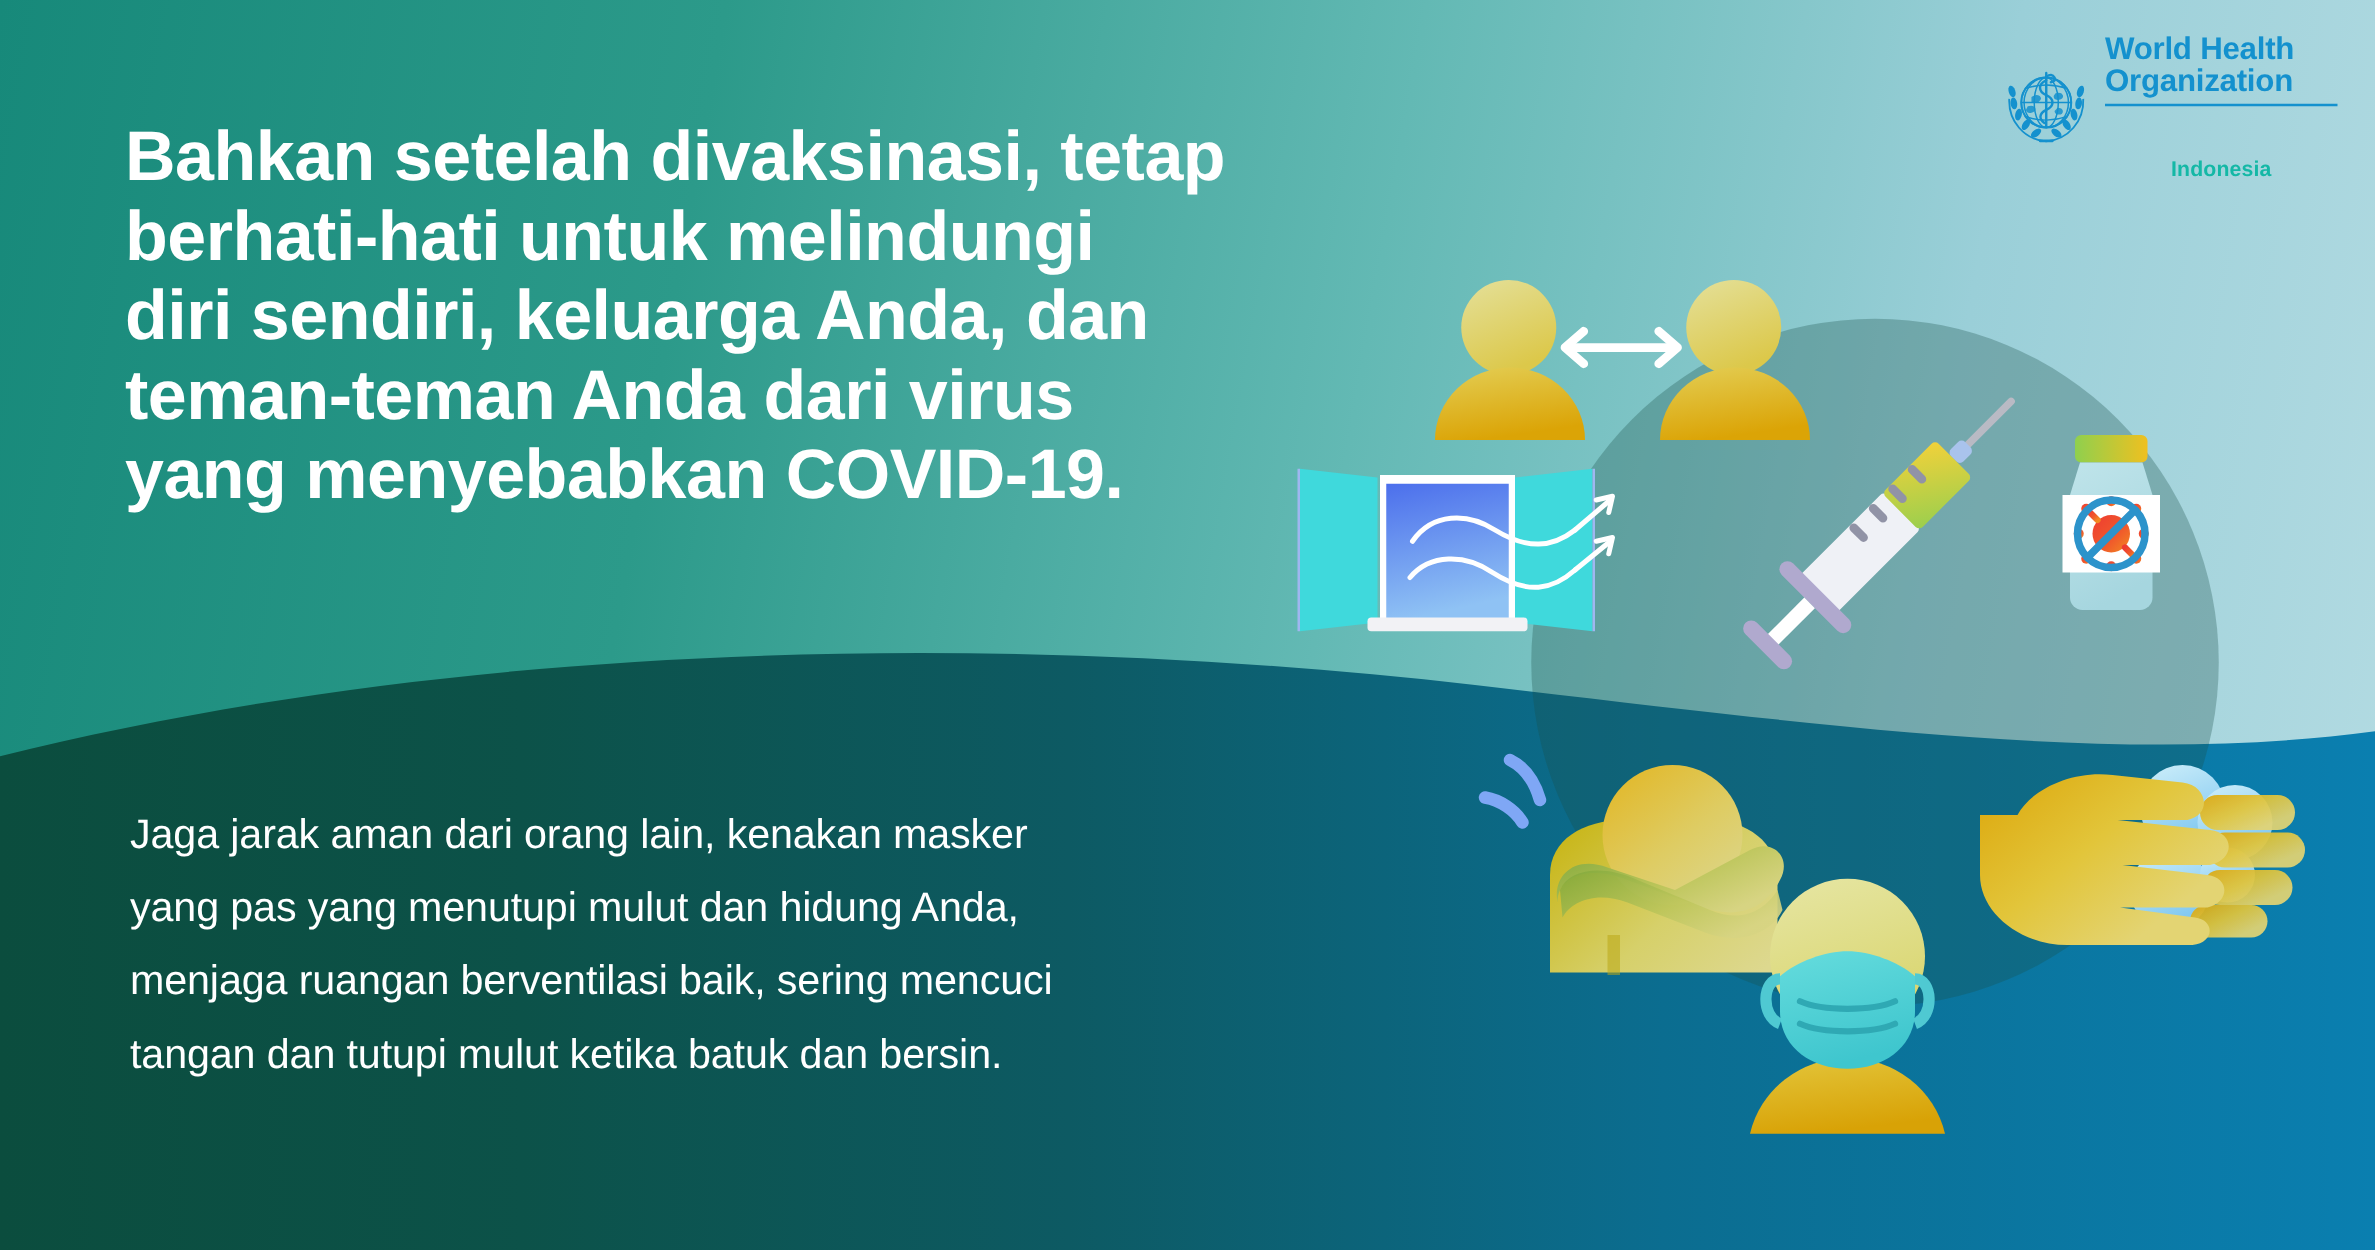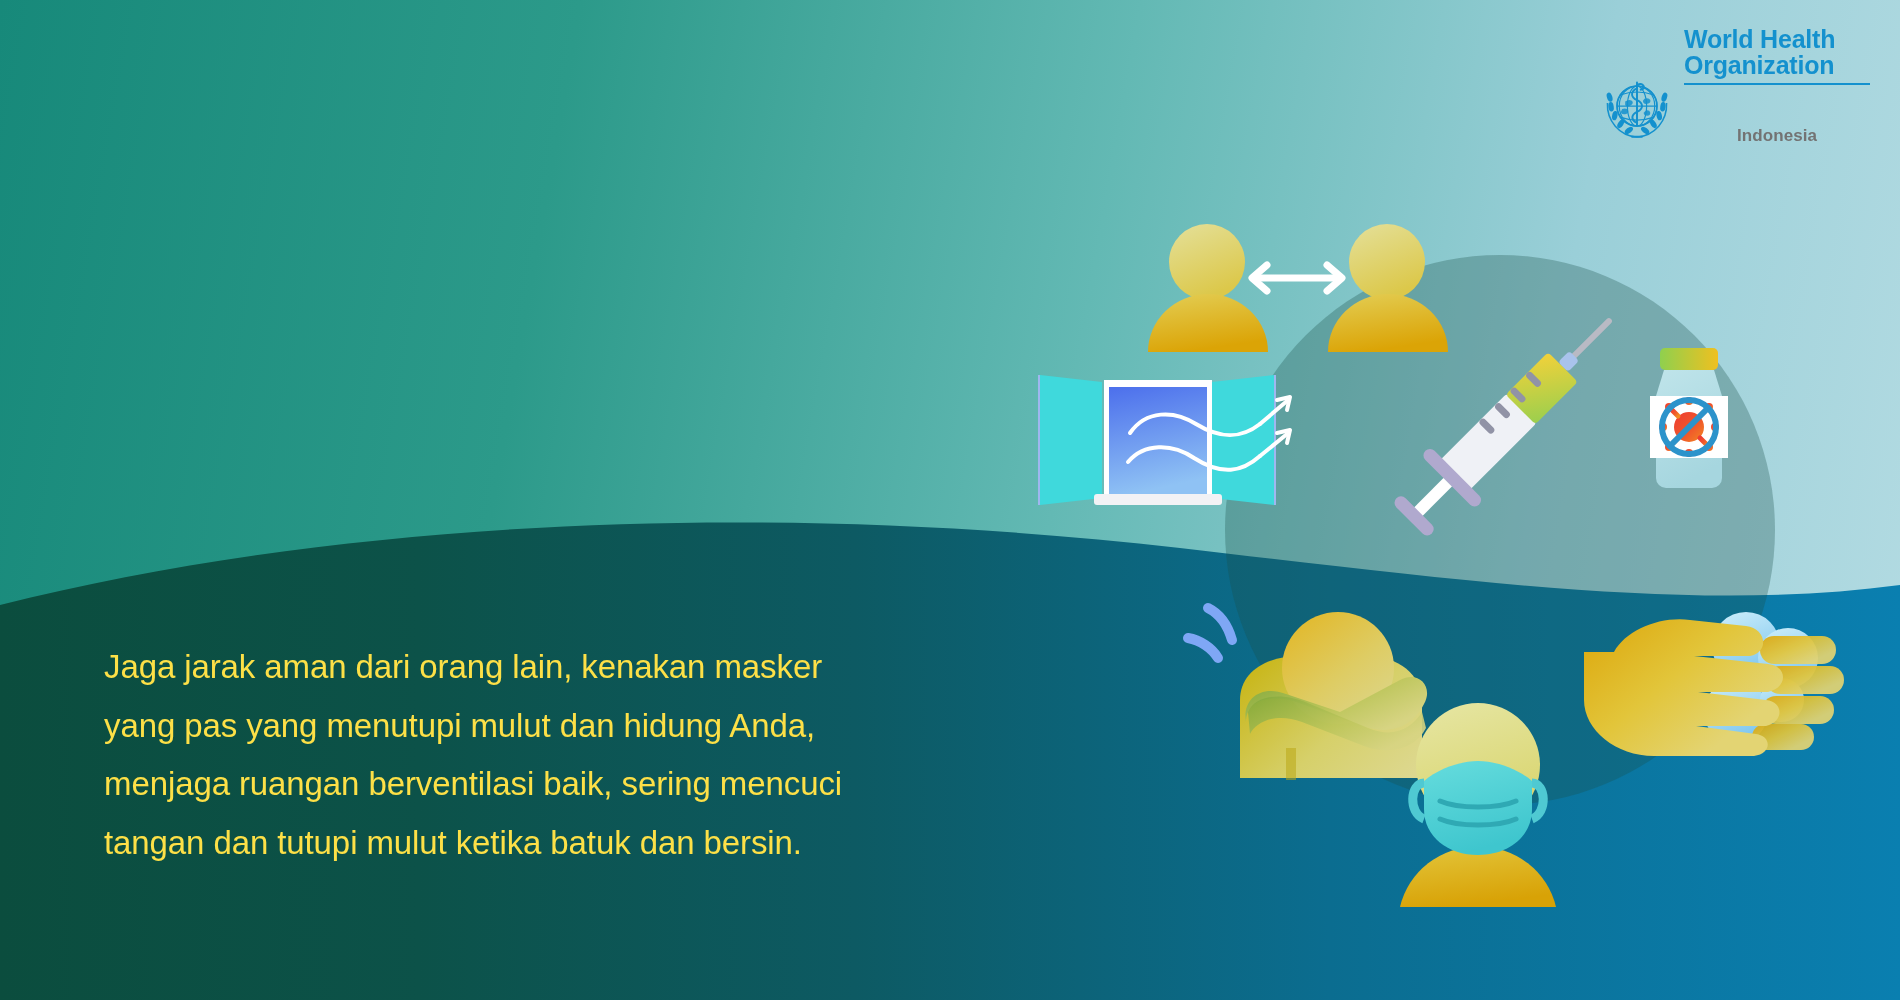--- a/index.html
+++ b/index.html
@@ -40,48 +40,48 @@
     font-size:56px;
     font-weight:bold;
     line-height:1.135;
     letter-spacing:-0.4px;
     white-space:pre-line;
   }
   #body-copy {
     position:absolute;
     left:104px; top:638px;
     width:1040px;
-    color:#fde047;
+    color:#ffffff;
     font-size:33px;
     font-weight:400;
     line-height:1.78;
     letter-spacing:-0.1px;
     white-space:pre-line;
   }
 
   
   #who-logo {
     position:absolute;
     left:1600px; top:22px;
     width:270px;
     color:#1491CE;
   }
-  #who-logo-top { display:flex; align-items:flex-end; gap:10px; }
+  #who-logo-top { display:flex; align-items:center; gap:10px; }
   #who-emblem { width:74px; height:74px; flex:0 0 74px; margin-top:2px; }
   #who-emblem svg { display:block; width:74px; height:74px; }
   #who-wordmark { padding-top:4px; }
   #who-wordmark .w-line {
     font-size:25px; font-weight:bold; line-height:1.04;
     letter-spacing:-0.2px; color:#1491CE;
   }
   #who-rule {
     height:2px; background:#1491CE; margin:5px 0 3px 0; width:186px;
   }
   #who-country {
-    font-size:17px; font-weight:bold; color:#737373;
+    font-size:17px; font-weight:bold; color:#14b8a6;
     text-align:center; width:186px; letter-spacing:0.1px;margin-top:41px;
   }
   #who-tagline {
     margin-top:22px;
     font-size:19px; font-weight:bold; color:#1380C0;
     line-height:1.22; letter-spacing:-0.1px;
     white-space:pre-line;
     padding-left:12px;
   }
 </style>
@@ -332,20 +332,25 @@
         </g>
 
         <path d="M-36,52 L-6,52 C6,30 40,16 70,20 L126,26 C146,28 150,52 130,56
                  L74,56 L148,64 C168,66 168,88 148,92 L78,92 L146,100
                  C164,102 164,122 146,126 L76,126 L136,134 C152,136 152,154 134,156
                  L34,156 C-4,156 -36,130 -36,100 Z" fill="url(#handG)"></path>
       </g>
     </svg>
   </div>
 
+  <div id="headline">Bahkan setelah divaksinasi, tetap
+berhati-hati untuk melindungi
+diri sendiri, keluarga Anda, dan
+teman-teman Anda dari virus
+yang menyebabkan COVID-19.</div>
 
   <div id="body-copy">Jaga jarak aman dari orang lain, kenakan masker
 yang pas yang menutupi mulut dan hidung Anda,
 menjaga ruangan berventilasi baik, sering mencuci
 tangan dan tutupi mulut ketika batuk dan bersin.</div>
 
   <div id="who-logo">
     <div id="who-logo-top">
       <div id="who-emblem">
         <svg viewBox="0 0 100 100">

